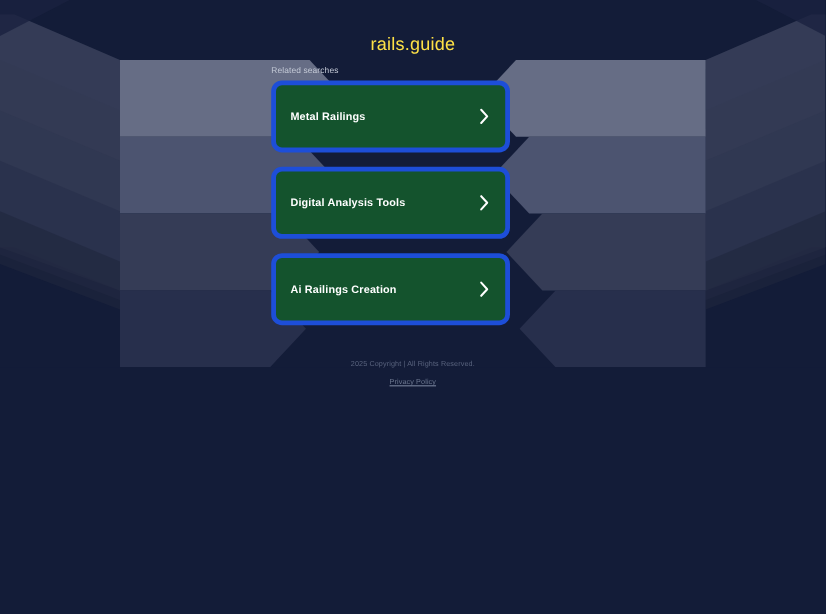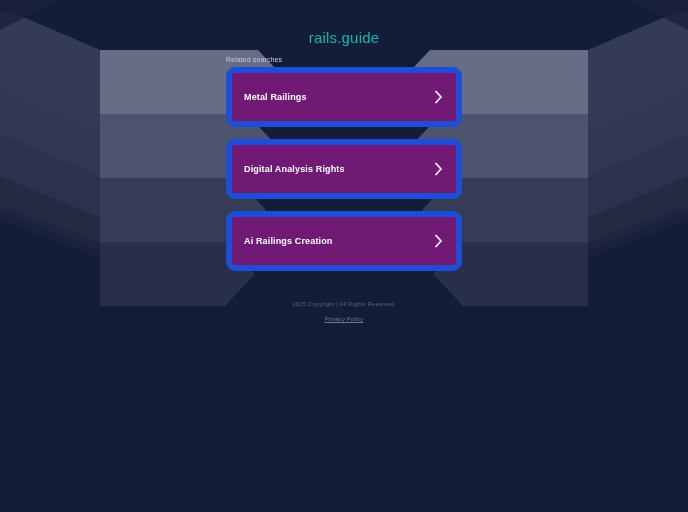--- a/index.html
+++ b/index.html
@@ -42,21 +42,21 @@
 
   #site-title {
     position: absolute;
     top: 29px;
     left: 0;
     width: 688px;
     text-align: center;
     font-size: 15px;
     font-weight: 400;
     letter-spacing: 0.2px;
-    color: #14b8a6;
+    color: #fde047;
   }
 
   #related-label {
     position: absolute;
     top: 56px;
     left: 226px;
     font-size: 7px;
     font-weight: 400;
     letter-spacing: 0.1px;
     color: #c3c9d6;
@@ -65,25 +65,25 @@
   #cards {
     position: absolute;
     top: 67px;
     left: 226px;
     width: 236px;
   }
 
   .search-card {
     position: relative;
     box-sizing: border-box;
-    width: 236px;
+    width: 199px;
     height: 60px;
     margin-bottom: 12px;
-    background: #701a75;
-    border: 6px solid #1d4ed8;
+    background: #14532d;
+    border: 4px solid #1d4ed8;
     border-radius: 9px;
     display: flex;
     align-items: center;
     justify-content: space-between;
     padding: 0 13px 0 12px;
     cursor: pointer;
   }
 
   .card-label {
     font-size: 9px;
@@ -190,21 +190,21 @@
       <div class="search-card">
         <span class="card-label">Metal Railings</span>
         <span class="card-chevron">
           <svg viewBox="0 0 9 14" fill="none" aria-hidden="true">
             <path d="M2 1.5 L7 7 L2 12.5" stroke="#ffffff" stroke-width="1.7" stroke-linecap="round" stroke-linejoin="round"></path>
           </svg>
         </span>
       </div>
 
       <div class="search-card">
-        <span class="card-label">Digital Analysis Rights</span>
+        <span class="card-label">Digital Analysis Tools</span>
         <span class="card-chevron">
           <svg viewBox="0 0 9 14" fill="none" aria-hidden="true">
             <path d="M2 1.5 L7 7 L2 12.5" stroke="#ffffff" stroke-width="1.7" stroke-linecap="round" stroke-linejoin="round"></path>
           </svg>
         </span>
       </div>
 
       <div class="search-card">
         <span class="card-label">Ai Railings Creation</span>
         <span class="card-chevron">

